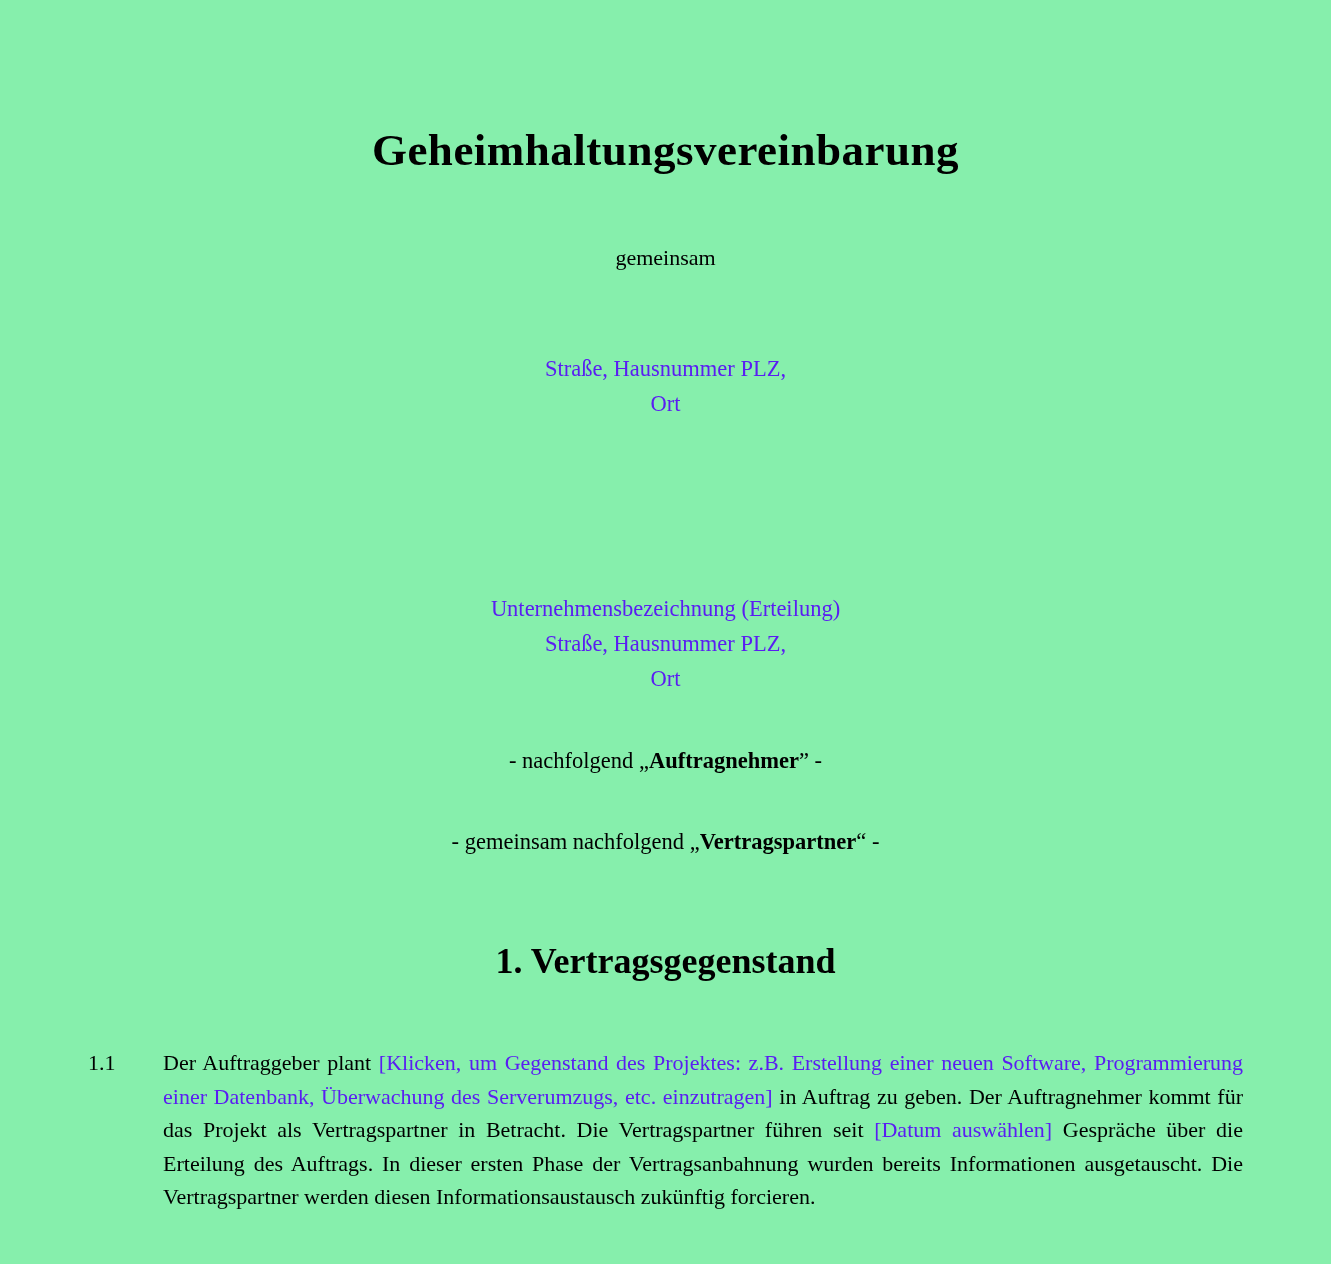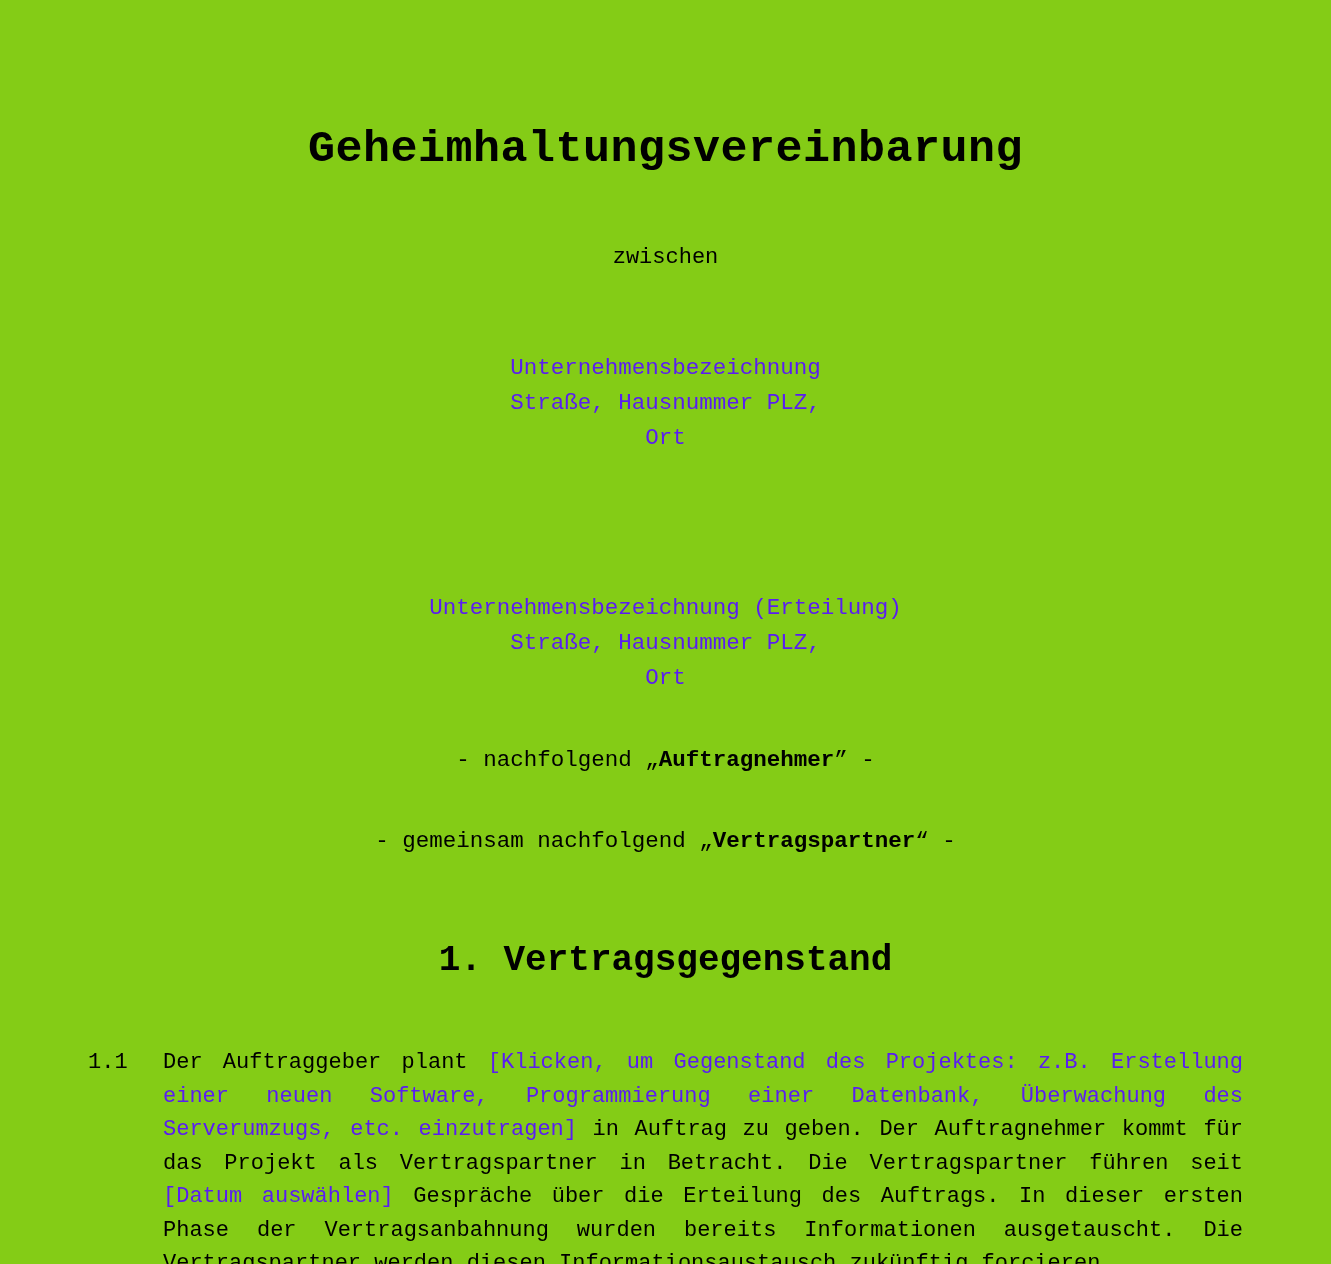--- a/index.html
+++ b/index.html
@@ -1,21 +1,21 @@
 <!DOCTYPE html>
 <html lang="de" style="--ph: #5a1df2;"><head>
 <meta charset="utf-8">
 <style>
   html, body { margin: 0; padding: 0; background: #ffffff; }
   .page {
     position: relative;
     width: 1331px;
     height: 1264px;
-    background: #84cc16;
-    font-family: Liberation Mono, monospace;
+    background: #86efac;
+    font-family: Liberation Serif, serif;
     color: #000000;
     overflow: hidden;
   }
   .block {
     position: absolute;
     left: 88px;
     width: 1155px;
     text-align: center;
   }
   .doc-title {
@@ -59,24 +59,23 @@
   }
   .ph { color: var(--ph); }
 </style>
 </head>
 <body>
 
 <div class="page">
 
   <div class="block doc-title">Geheimhaltungsvereinbarung</div>
 
-  <div class="block between">zwischen</div>
+  <div class="block between">gemeinsam</div>
 
   <div class="block party party1">
-    <div>Unternehmensbezeichnung</div>
     <div>Straße, Hausnummer PLZ,</div>
     <div>Ort</div>
   </div>
 
 
   <div class="block party party2">
     <div>Unternehmensbezeichnung (Erteilung)</div>
     <div>Straße, Hausnummer PLZ,</div>
     <div>Ort</div>
   </div>

